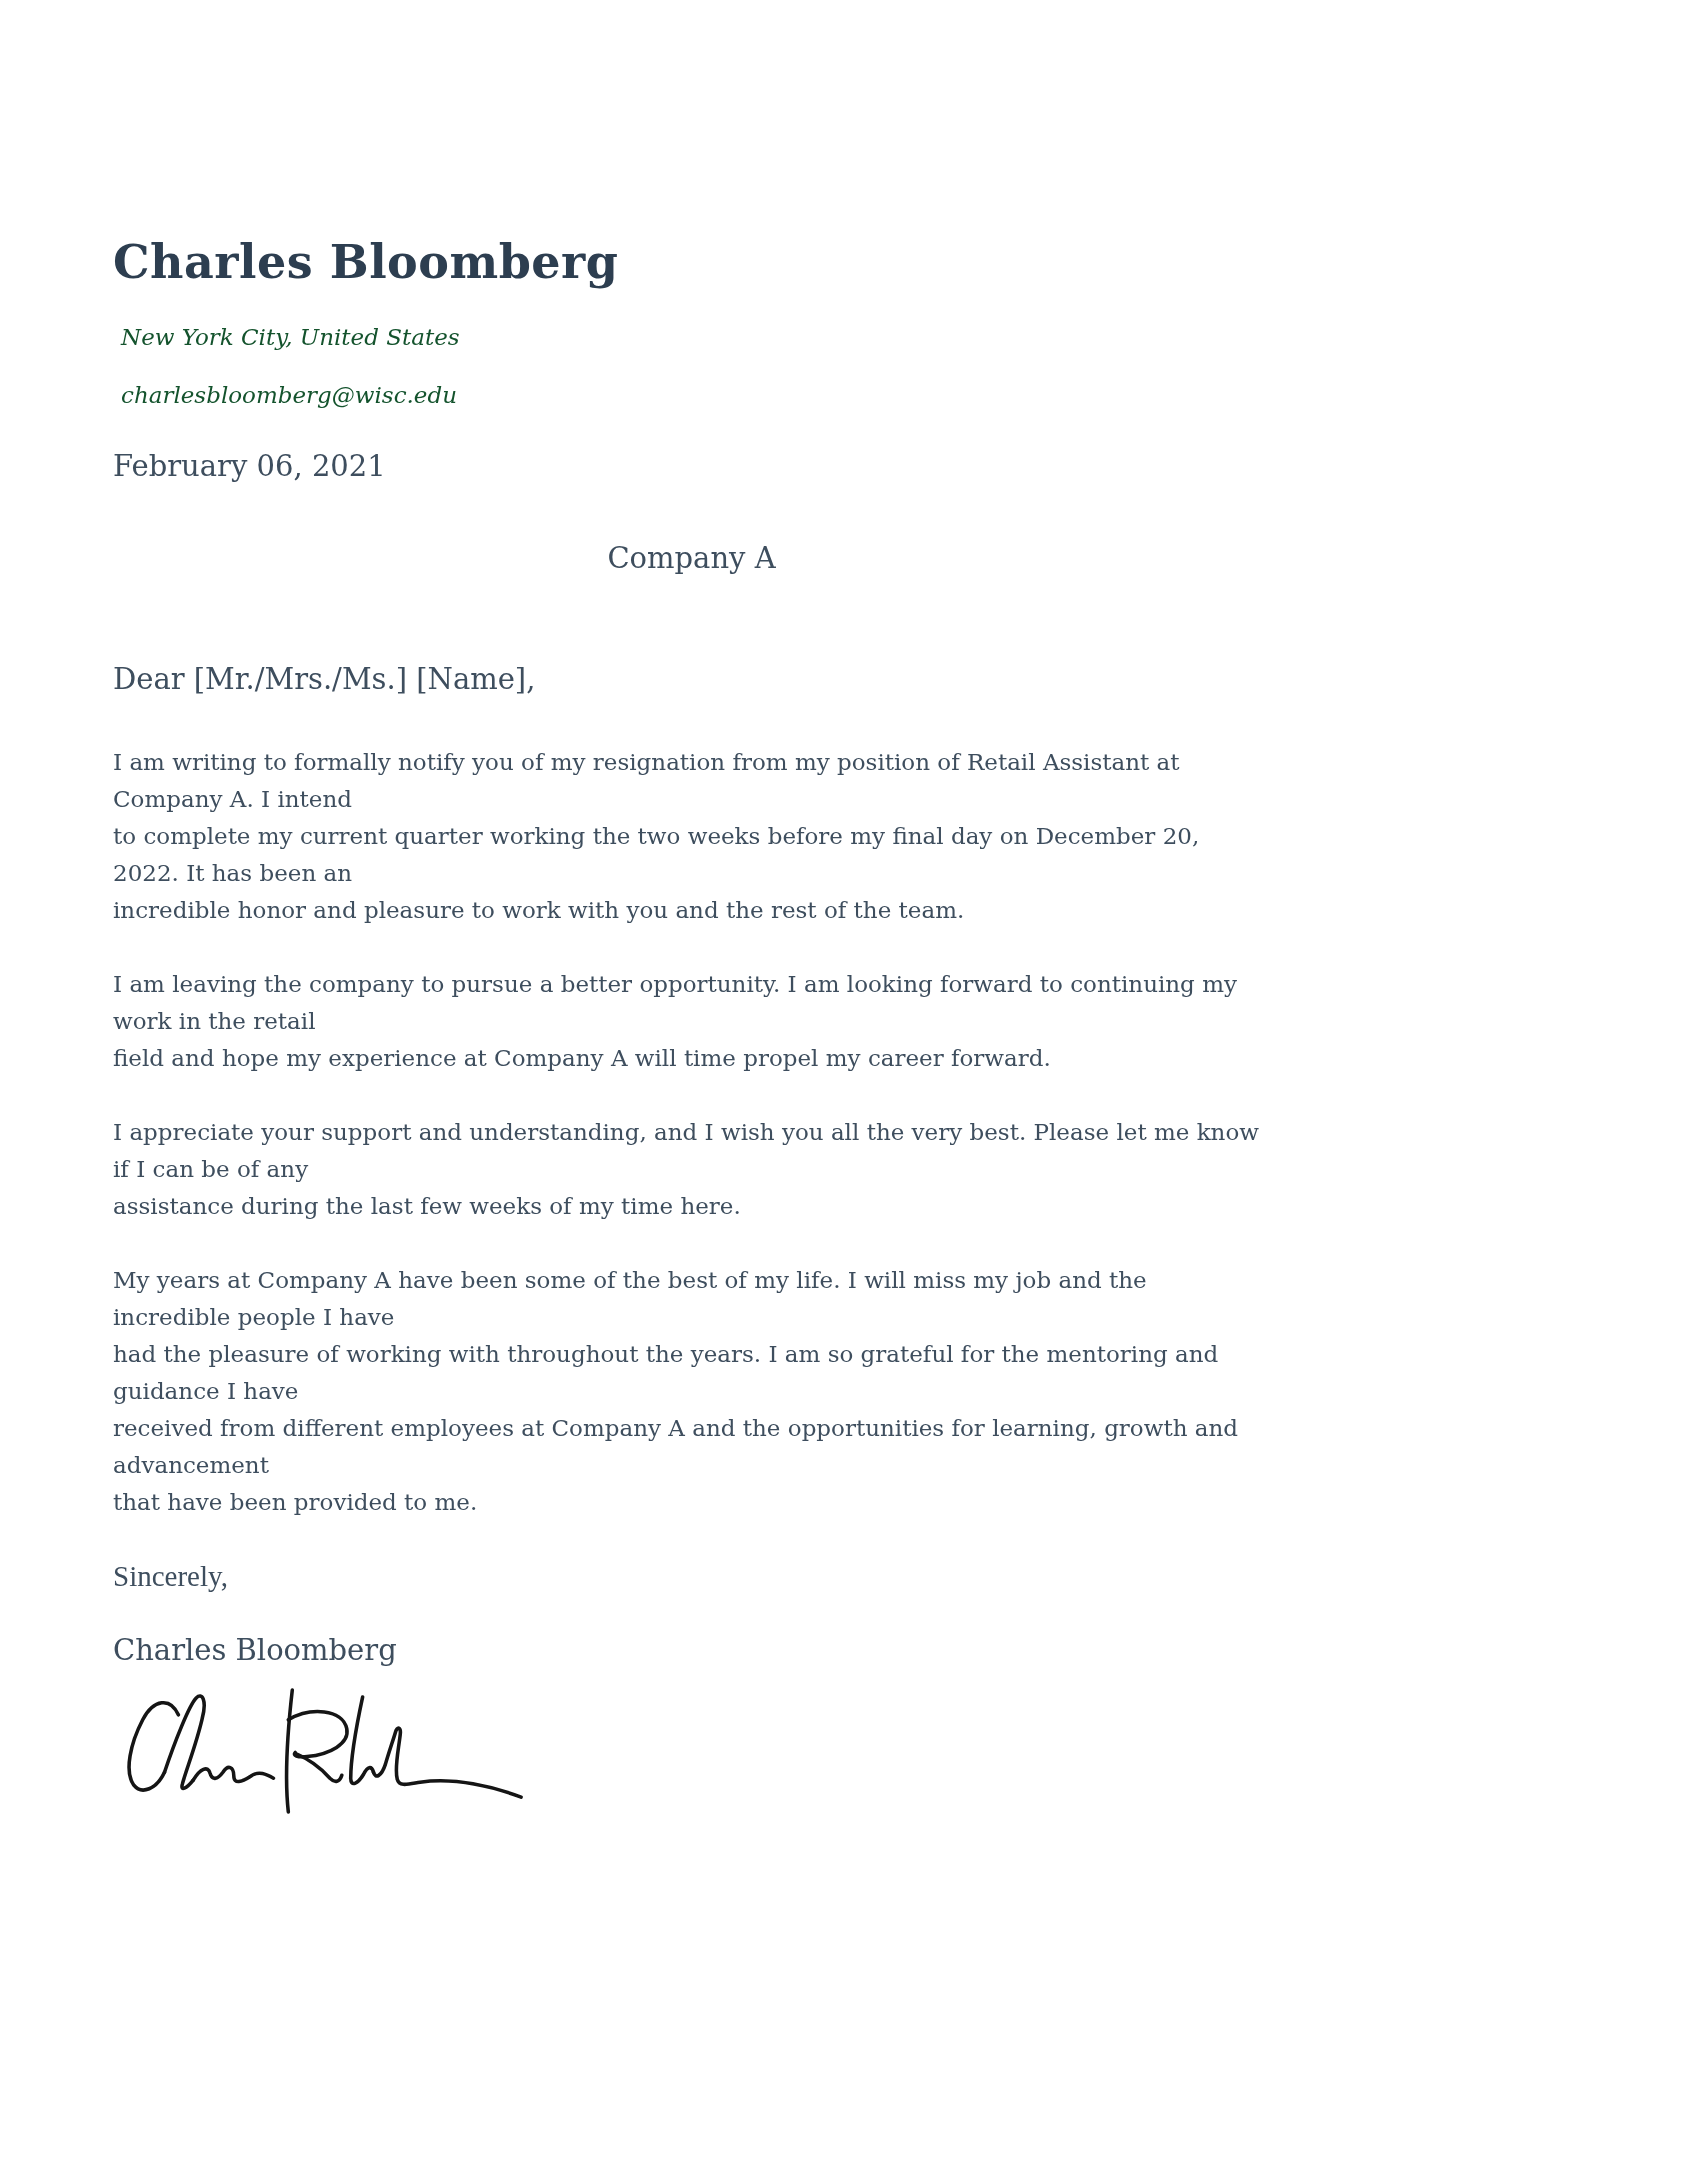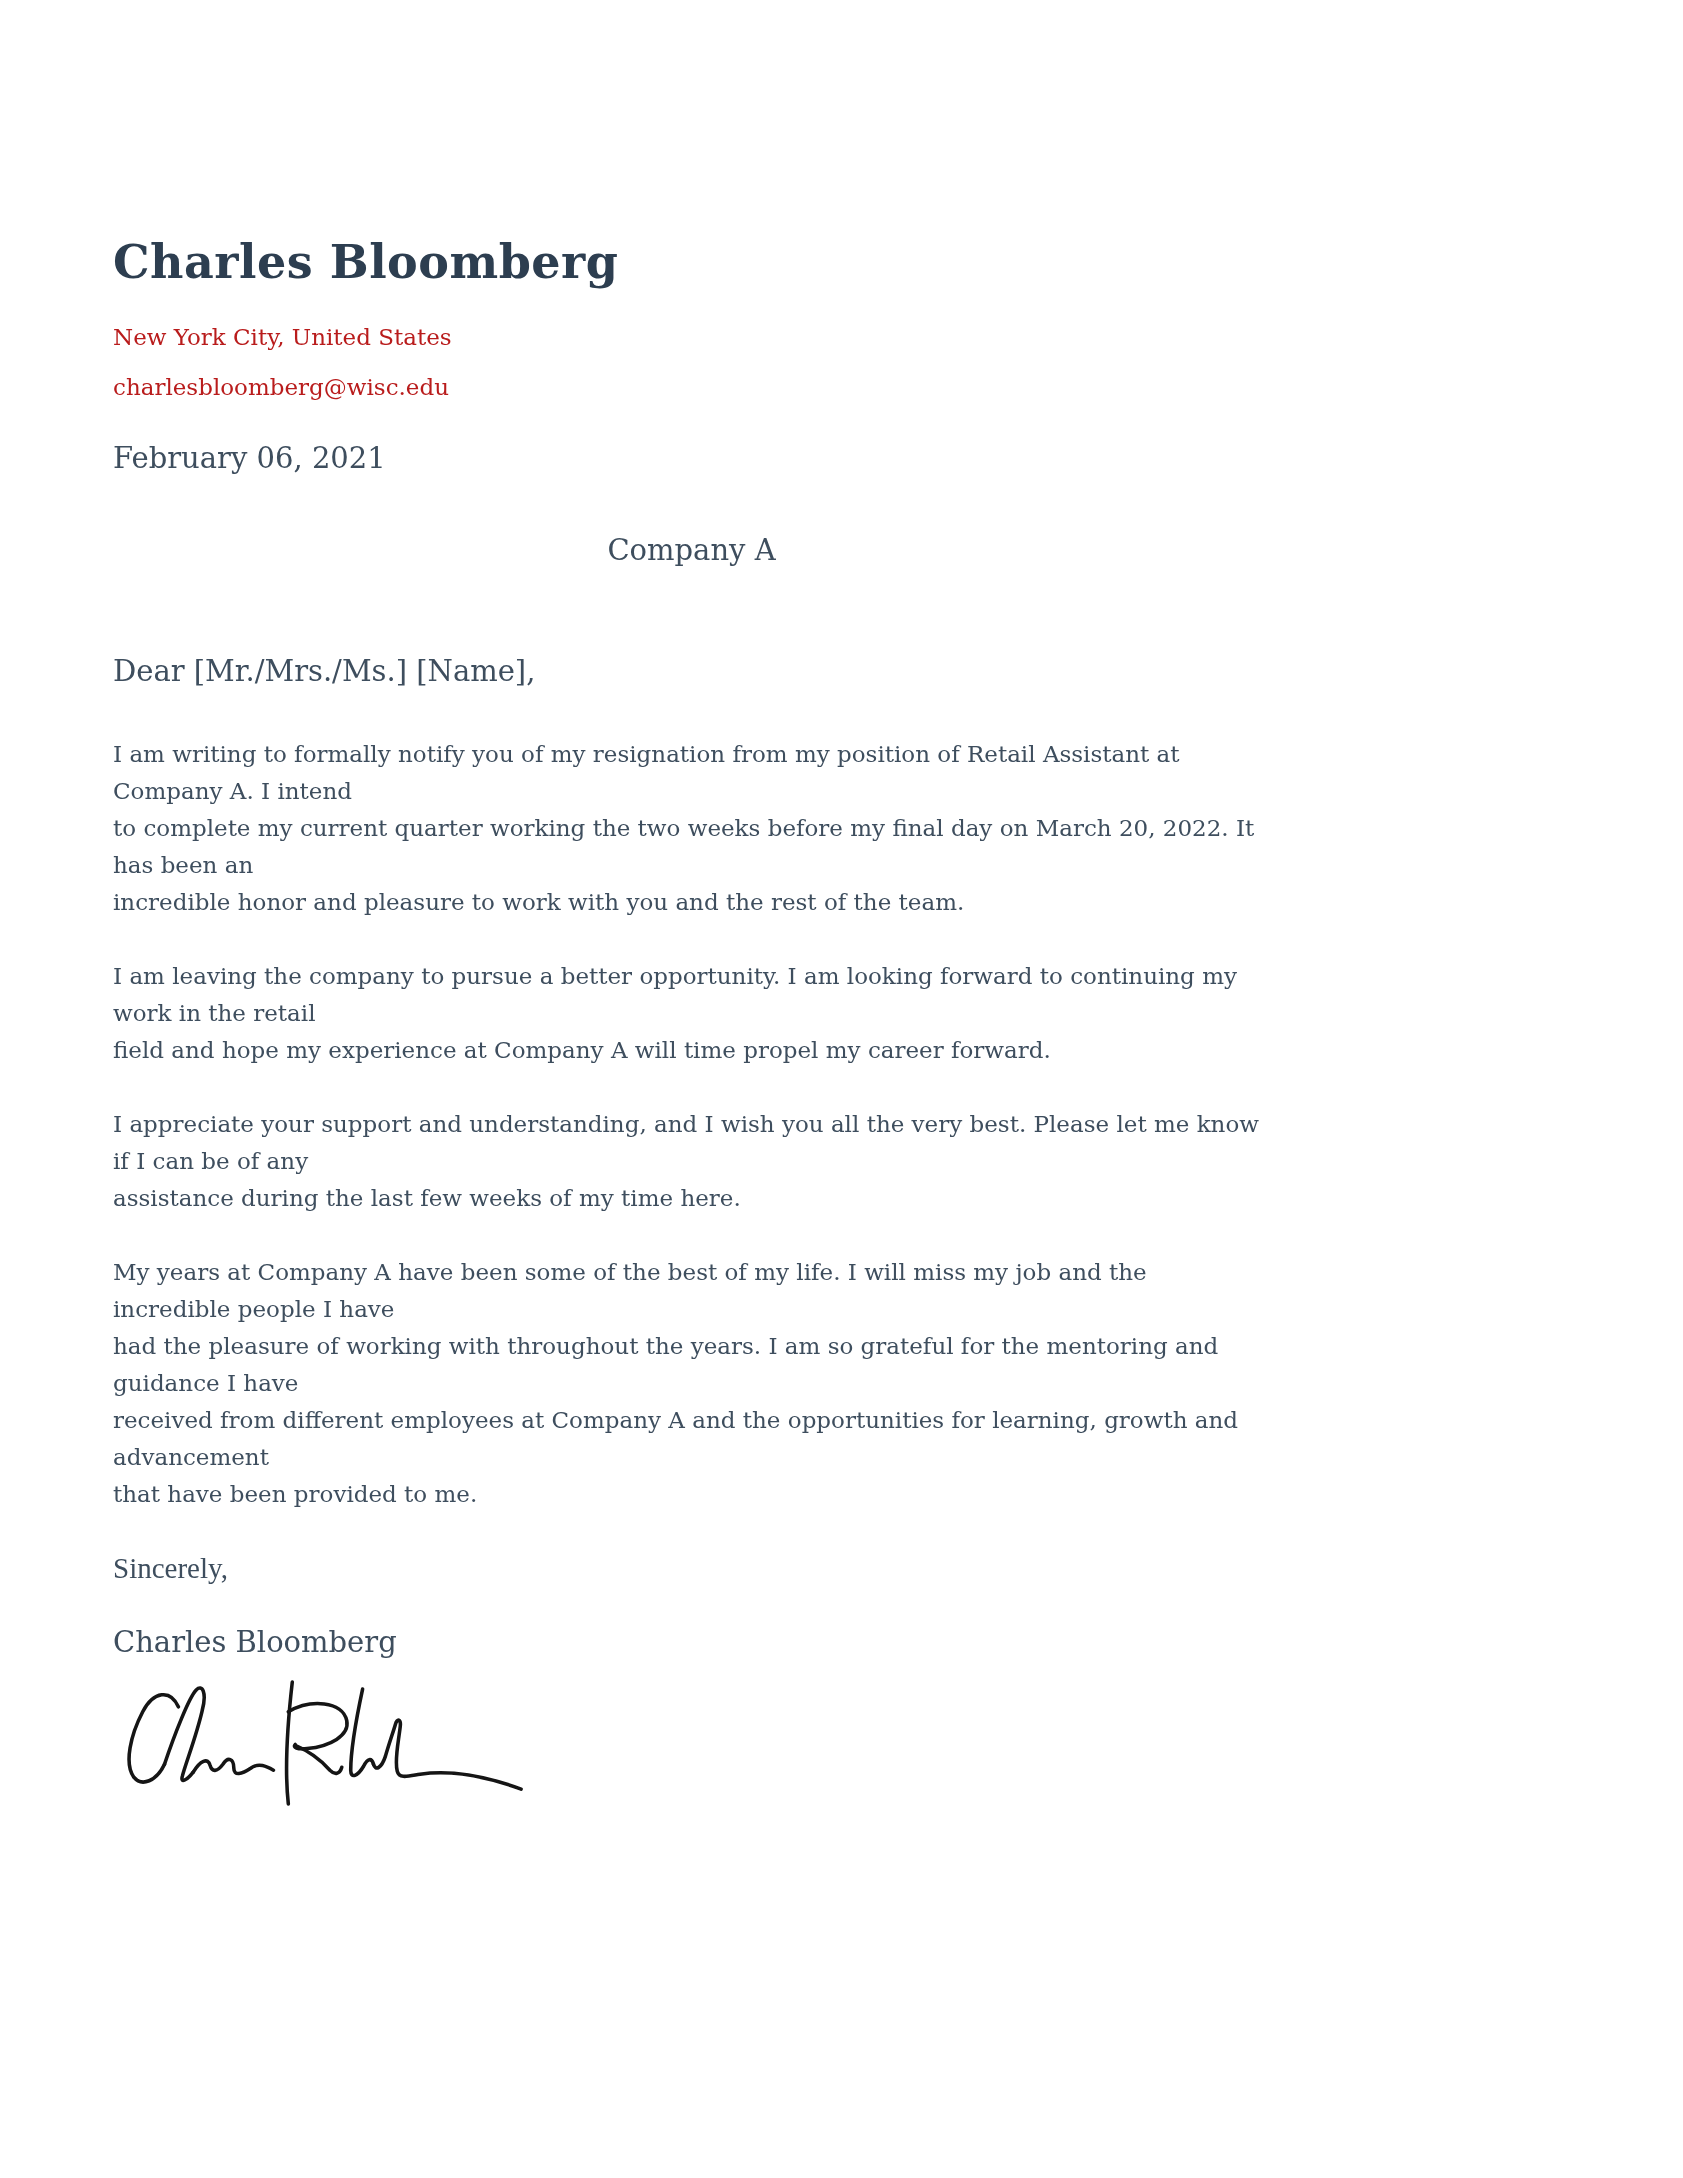--- a/index.html
+++ b/index.html
@@ -17,24 +17,25 @@
   .name-heading {
     margin: 0;
     font-size: 46px;
     line-height: 52px;
     font-weight: 700;
     color: #2d3e50;
     letter-spacing: 0.5px;
   }
   .contact-block { margin-top: 24px; }
   .contact-block p {
-    margin: 0;
+    margin: 8px;
     font-size: 23px;
     line-height: 50px;
-    color: #b91c1c;
+    color: #14532d;
+    font-style: italic;
   }
   .line { margin: 0; font-size: 29px; line-height: 37px; }
   .date-line      { margin-top: 28px; }
   .recipient-line { margin-top: 55px; text-align: center; }
   .salutation-line{ margin-top: 84px; }
   .para {
     margin: 37px 0 0 0;
     font-size: 23px;
     line-height: 37px;
     white-space: pre-line;
@@ -57,21 +58,21 @@
     <p>charlesbloomberg@wisc.edu</p>
   </div>
 
   <p class="line date-line">February 06, 2021</p>
 
   <p class="line recipient-line">Company A</p>
 
   <p class="line salutation-line">Dear [Mr./Mrs./Ms.] [Name],</p>
 
   <p class="para first">I am writing to formally notify you of my resignation from my position of Retail Assistant at Company A. I intend
-to complete my current quarter working the two weeks before my final day on March 20, 2022. It has been an
+to complete my current quarter working the two weeks before my final day on December 20, 2022. It has been an
 incredible honor and pleasure to work with you and the rest of the team.</p>
   <p class="para">I am leaving the company to pursue a better opportunity. I am looking forward to continuing my work in the retail
 field and hope my experience at Company A will time propel my career forward.</p>
   <p class="para">I appreciate your support and understanding, and I wish you all the very best. Please let me know if I can be of any
 assistance during the last few weeks of my time here.</p>
   <p class="para">My years at Company A have been some of the best of my life. I will miss my job and the incredible people I have
 had the pleasure of working with throughout the years. I am so grateful for the mentoring and guidance I have
 received from different employees at Company A and the opportunities for learning, growth and advancement
 that have been provided to me.</p>
 

